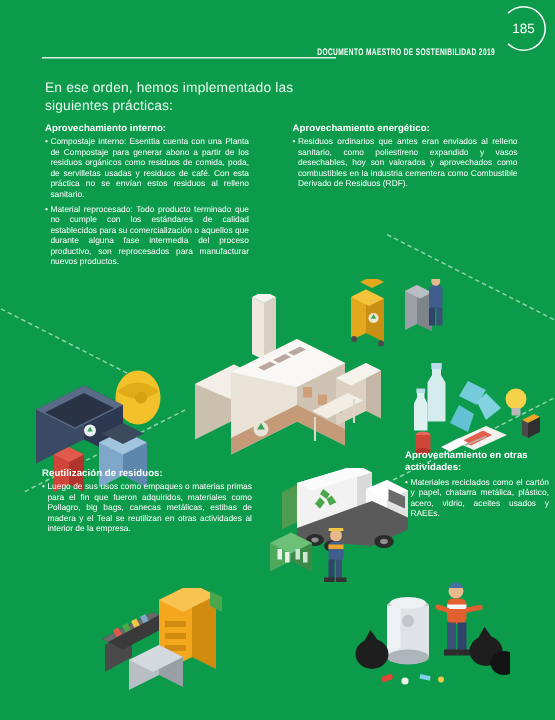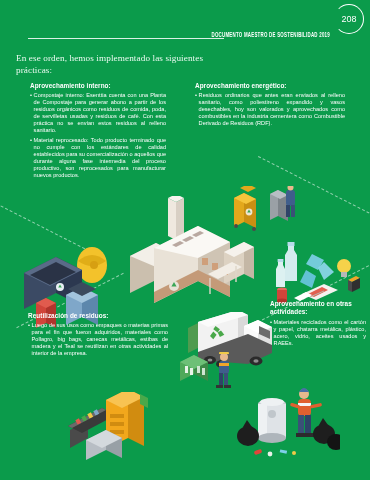--- a/index.html
+++ b/index.html
@@ -22,22 +22,22 @@
     white-space:nowrap;transform:scaleY(1.45);transform-origin:right center;
   }
   .pagenum{
     position:absolute;right:6px;top:4px;width:28px;height:28px;border-radius:50%;
     border:1px solid #ffffff;border-left-color:transparent;
     color:#fff;font-size:9px;display:flex;align-items:center;justify-content:center;
   }
 
   
   .intro{
-    position:absolute;left:16px;top:52px;width:210px;
-    color:#eafaf0;font-size:9.2px;line-height:12px;font-weight:300;letter-spacing:.1px;font-family:Liberation Serif, serif;
+    position:absolute;left:30px;top:52px;width:210px;
+    color:#eafaf0;font-size:9.2px;line-height:12px;font-weight:300;letter-spacing:.1px;
   }
 
   
   .block{position:absolute;color:#ffffff;}
   .block h4{
     margin:0 0 2px 0;font-size:6.4px;font-weight:bold;letter-spacing:.05px;line-height:8px;
   }
   .block ul{margin:0;padding:0;list-style:none;}
   .block li{
     font-size:5.6px;line-height:7.1px;text-align:justify;margin-bottom:2px;
@@ -59,21 +59,21 @@
 </style>
 </head>
 <body>
 
 <div class="page">
 
   <div class="header">
     <div class="rule"></div>
     <div class="htitle">DOCUMENTO MAESTRO DE SOSTENIBILIDAD 2019</div>
   </div>
-  <div class="pagenum">208</div>
+  <div class="pagenum">185</div>
 
   <div class="intro">En ese orden, hemos implementado las siguientes prácticas:</div>
 
   <div class="scene">
 
     <div class="ground-line" style="left:-20px;top:228px;width:130px;transform:rotate(27deg);"></div>
     <div class="ground-line" style="left:250px;top:190px;width:150px;transform:rotate(27deg);"></div>
     <div class="ground-line" style="left:10px;top:300px;width:120px;transform:rotate(-27deg);"></div>
     <div class="ground-line" style="left:255px;top:290px;width:130px;transform:rotate(-27deg);"></div>
 

